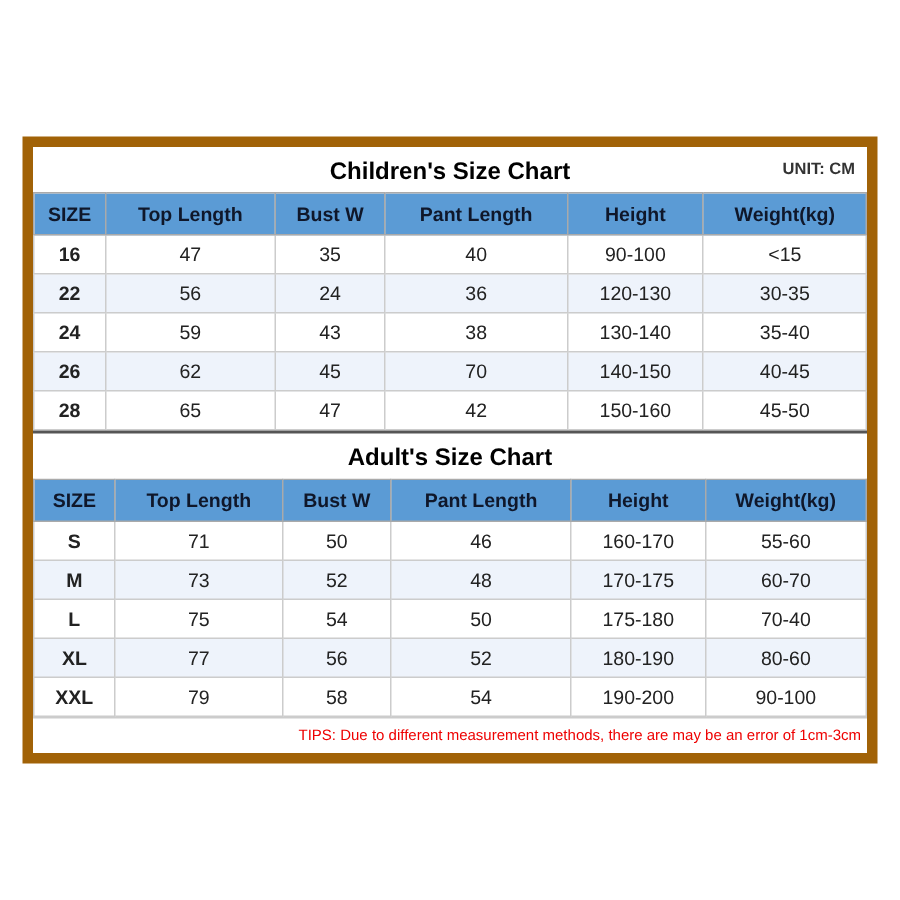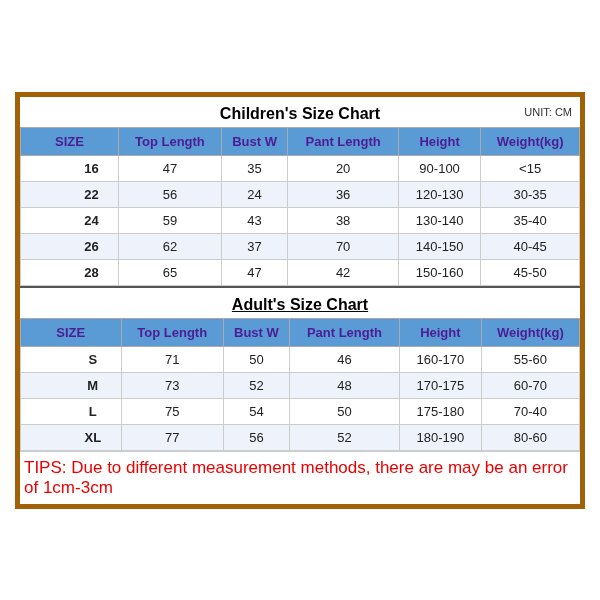--- a/index.html
+++ b/index.html
@@ -8,48 +8,48 @@
       height: 600px;
       background: #ffffff;
       font-family: Arial, sans-serif;
       font-size: 13px;
       display: flex;
       align-items: center;
       justify-content: center;
     }
     .container {
       width: 570px;
-      border: 5px solid #a16207;
+      border: 7px solid #a16207;
       background: #fff;
     }
     .section-title {
       text-align: center;
       font-weight: bold;
       font-size: 16px;
       padding: 8px 4px 4px;
       background: #fff;
       position: relative;
     }
     .unit-label {
       position: absolute;
       right: 8px;
       top: 50%;
       transform: translateY(-50%);
       font-size: 11px;
-      font-weight: normal;
+      font-weight: bold;
       color: #333;
       margin-left: 37px;
     }
     table {
       width: 100%;
       border-collapse: collapse;
     }
     th {
       background: #5b9bd5;
-      color: #4c1d95;
+      color: #0f172a;
       font-weight: bold;
       text-align: center;
       padding: 6px 0;
       border: 1px solid #aaa;
       font-size: 13px;
     }
     td {
       text-align: center;
       padding: 5px 4px;
       border: 1px solid #ccc;
@@ -57,33 +57,31 @@
       color: #222;
     }
     tr:nth-child(even) td {
       background: #eef3fb;
     }
     tr:nth-child(odd) td {
       background: #ffffff;
     }
     td:first-child {
       font-weight: bold;
-      padding-left: 48px;
     }
     .tips {
-      text-align: left;
+      text-align: right;
       padding: 6px 4px;
-      font-size: 17px;
+      font-size: 10px;
       color: #e00;
       background: #fff;
       border-top: 1px solid #ccc;
     }
     .section-divider {
       border-top: 2px solid #555;
-      text-decoration: underline;
     }
   </style>
 </head>
 <body>
 
 <div class="container">
 
   <div class="section-title">
     <span>Children's Size Chart</span>
     <span class="unit-label">UNIT: CM</span>
@@ -98,21 +96,21 @@
         <th>Pant Length</th>
         <th>Height</th>
         <th>Weight(kg)</th>
       </tr>
     </thead>
     <tbody id="children-tbody">
     <tr>
           <td>16</td>
           <td>47</td>
           <td>35</td>
-          <td>20</td>
+          <td>40</td>
           <td>90-100</td>
           <td>&lt;15</td>
         </tr>
         <tr>
           <td>22</td>
           <td>56</td>
           <td>24</td>
           <td>36</td>
           <td>120-130</td>
           <td>30-35</td>
@@ -121,21 +119,21 @@
           <td>24</td>
           <td>59</td>
           <td>43</td>
           <td>38</td>
           <td>130-140</td>
           <td>35-40</td>
         </tr>
         <tr>
           <td>26</td>
           <td>62</td>
-          <td>37</td>
+          <td>45</td>
           <td>70</td>
           <td>140-150</td>
           <td>40-45</td>
         </tr>
         <tr>
           <td>28</td>
           <td>65</td>
           <td>47</td>
           <td>42</td>
           <td>150-160</td>
@@ -185,18 +183,26 @@
           <td>70-40</td>
         </tr>
         <tr>
           <td>XL</td>
           <td>77</td>
           <td>56</td>
           <td>52</td>
           <td>180-190</td>
           <td>80-60</td>
         </tr>
+        <tr>
+          <td>XXL</td>
+          <td>79</td>
+          <td>58</td>
+          <td>54</td>
+          <td>190-200</td>
+          <td>90-100</td>
+        </tr>
       </tbody>
   </table>
 
   <div class="tips">TIPS: Due to different measurement methods, there are may be an error of 1cm-3cm</div>
 
 </div>
 
 </body></html>

